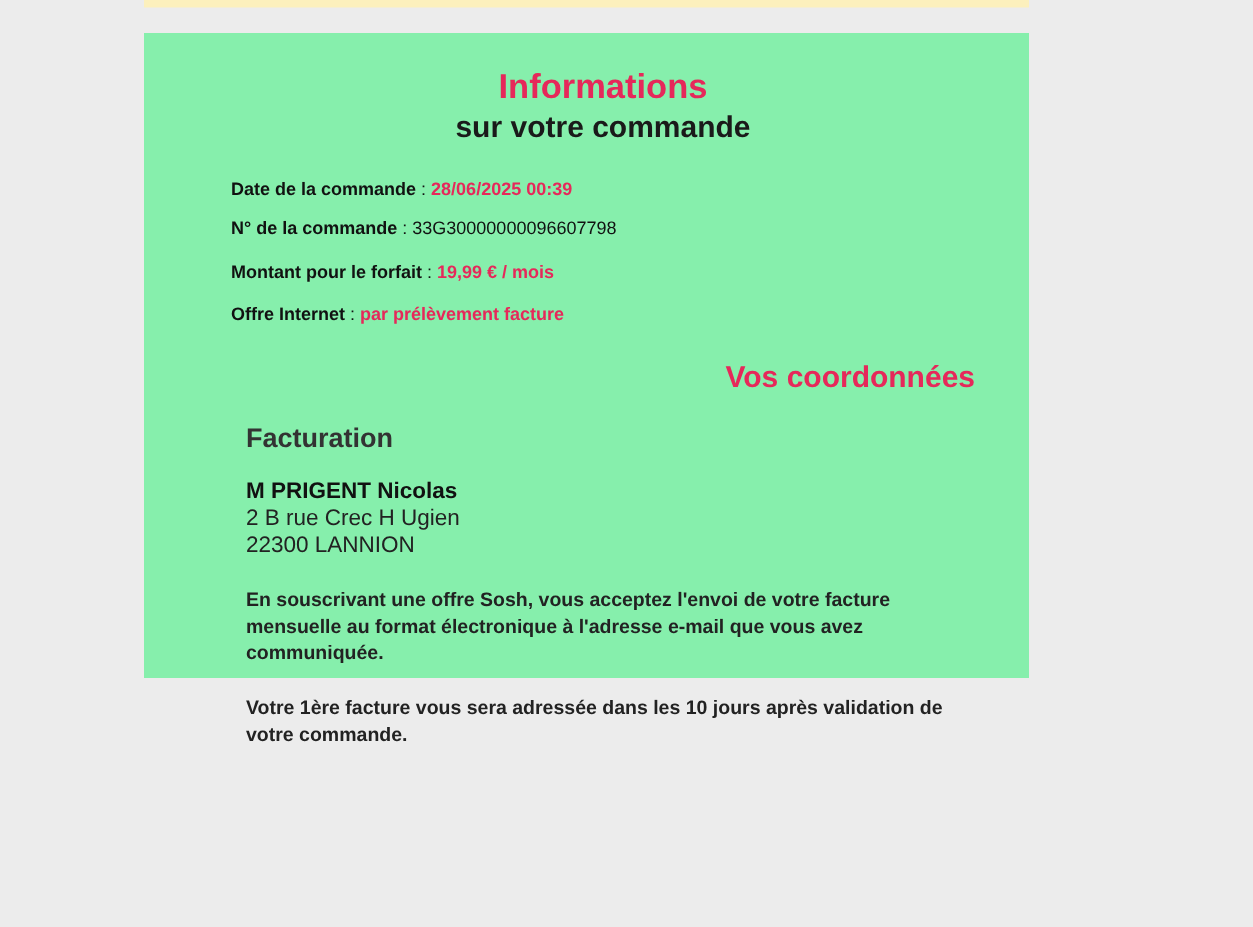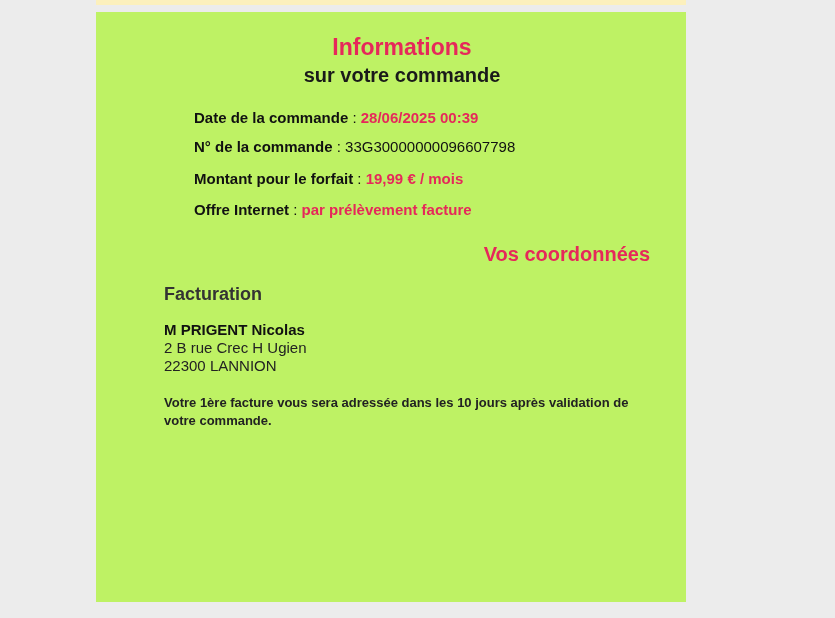--- a/index.html
+++ b/index.html
@@ -22,24 +22,24 @@
     position: absolute;
     left: 96px;
     top: 0px;
     width: 590px;
     height: 5px;
     background: #fcf0bd;
   }
   .card {
     position: absolute;
     left: 96px;
-    top: 12px;
+    top: 22px;
     width: 590px;
-    height: 590px;
-    background: #bef264;
+    height: 430px;
+    background: #86efac;
   }
   .card-inner {
     padding: 0px 36px 0px 58px;
   }
   .title-block {
     text-align: center;
     padding-top: 20px;
   }
   .title-line1 {
     font-size: 23px;
@@ -51,26 +51,25 @@
   .title-line2 {
     font-size: 20px;
     font-weight: bold;
     color: #1a1a1a;
     line-height: 1.32;
   }
   .meta-block {
     margin-top: 21px;
   }
   .meta-row {
-    font-size: 15px;
+    font-size: 12px;
     line-height: 1.0;
     margin-bottom: 14px;
     color: #111111;
     white-space: nowrap;
-    margin-left: 40px;
   }
   .meta-label {
     font-weight: bold;
     color: #111111;
   }
   .meta-sep {
     font-weight: normal;
     color: #111111;
   }
   .meta-value-pink {
@@ -176,19 +175,20 @@
       <div class="section-head coord-head sh-pink">Vos coordonnées</div>
 
       <div class="sub-head">Facturation</div>
 
       <div class="address-block">
         <div class="address-name">M PRIGENT Nicolas</div>
         <div class="address-line">2 B rue Crec H Ugien</div>
         <div class="address-line">22300 LANNION</div>
       </div>
 
+      <div class="note">En souscrivant une offre Sosh, vous acceptez l'envoi de votre facture mensuelle au format électronique à l'adresse e-mail que vous avez communiquée.</div>
 
       <div class="note2">Votre 1ère facture vous sera adressée dans les 10 jours après validation de votre commande.</div>
 
     </div>
   </div>
 
 </div>
 
 </body></html>

